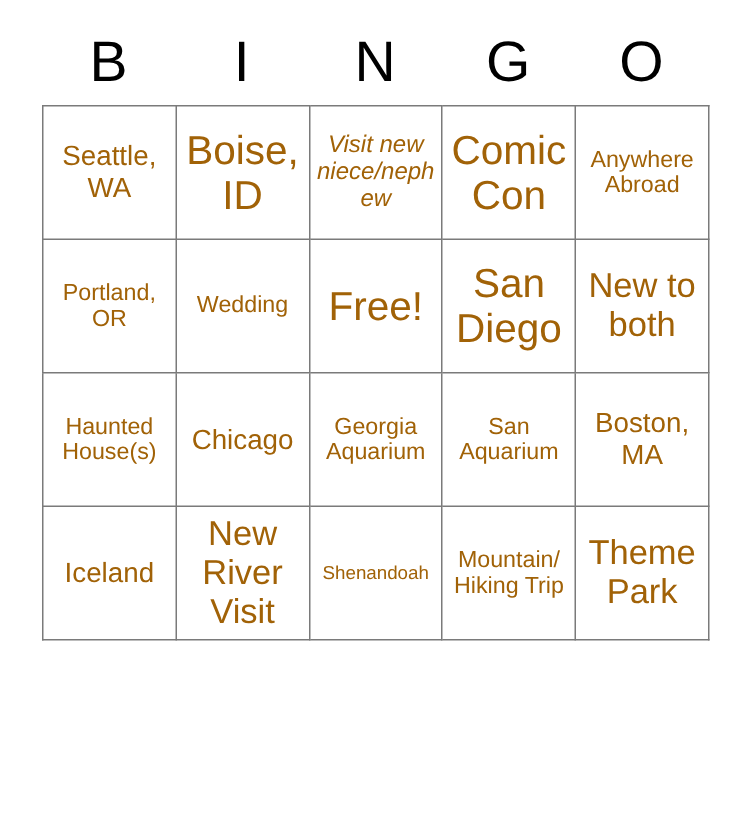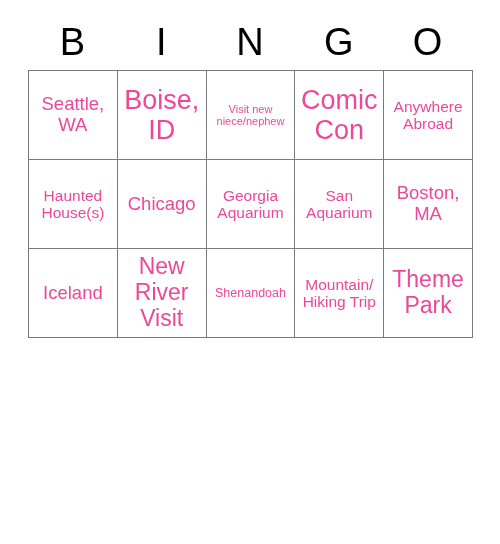--- a/index.html
+++ b/index.html
@@ -48,23 +48,23 @@
   .cell {
     width: 88.8px;
     border: 1px solid #7a7a7a;
     text-align: center;
     vertical-align: middle;
     padding: 2px 3px;
     box-sizing: border-box;
     line-height: 1.12;
     word-wrap: break-word;
     overflow-wrap: break-word;
-    color: #ec4899;
+    color: #a16207;
   }
-  .sz-xs { font-size: 11px; }
+  .sz-xs { font-size: 16px; font-style: italic; }
   .sz-s  { font-size: 12.5px; }
   .sz-m  { font-size: 15.5px; text-align: center; }
   .sz-l  { font-size: 18.5px; }
   .sz-xl { font-size: 23px; }
   .sz-xxl{ font-size: 27px; }
 </style>
 </head>
 <body>
 
 <div id="bingo-card">
@@ -80,20 +80,27 @@
   <table id="bingo-grid">
     <tbody>
       <tr>
         <td class="cell sz-l">Seattle, WA</td>
         <td class="cell sz-xxl">Boise, ID</td>
         <td class="cell sz-xs">Visit new niece/nephew</td>
         <td class="cell sz-xxl">Comic Con</td>
         <td class="cell sz-m">Anywhere Abroad</td>
       </tr>
       <tr>
+        <td class="cell sz-m">Portland, OR</td>
+        <td class="cell sz-m">Wedding</td>
+        <td class="cell sz-xxl">Free!</td>
+        <td class="cell sz-xxl">San Diego</td>
+        <td class="cell sz-xl">New to both</td>
+      </tr>
+      <tr>
         <td class="cell sz-m">Haunted House(s)</td>
         <td class="cell sz-l">Chicago</td>
         <td class="cell sz-m">Georgia Aquarium</td>
         <td class="cell sz-m">San Aquarium</td>
         <td class="cell sz-l">Boston, MA</td>
       </tr>
       <tr>
         <td class="cell sz-l">Iceland</td>
         <td class="cell sz-xl">New River Visit</td>
         <td class="cell sz-s">Shenandoah</td>

